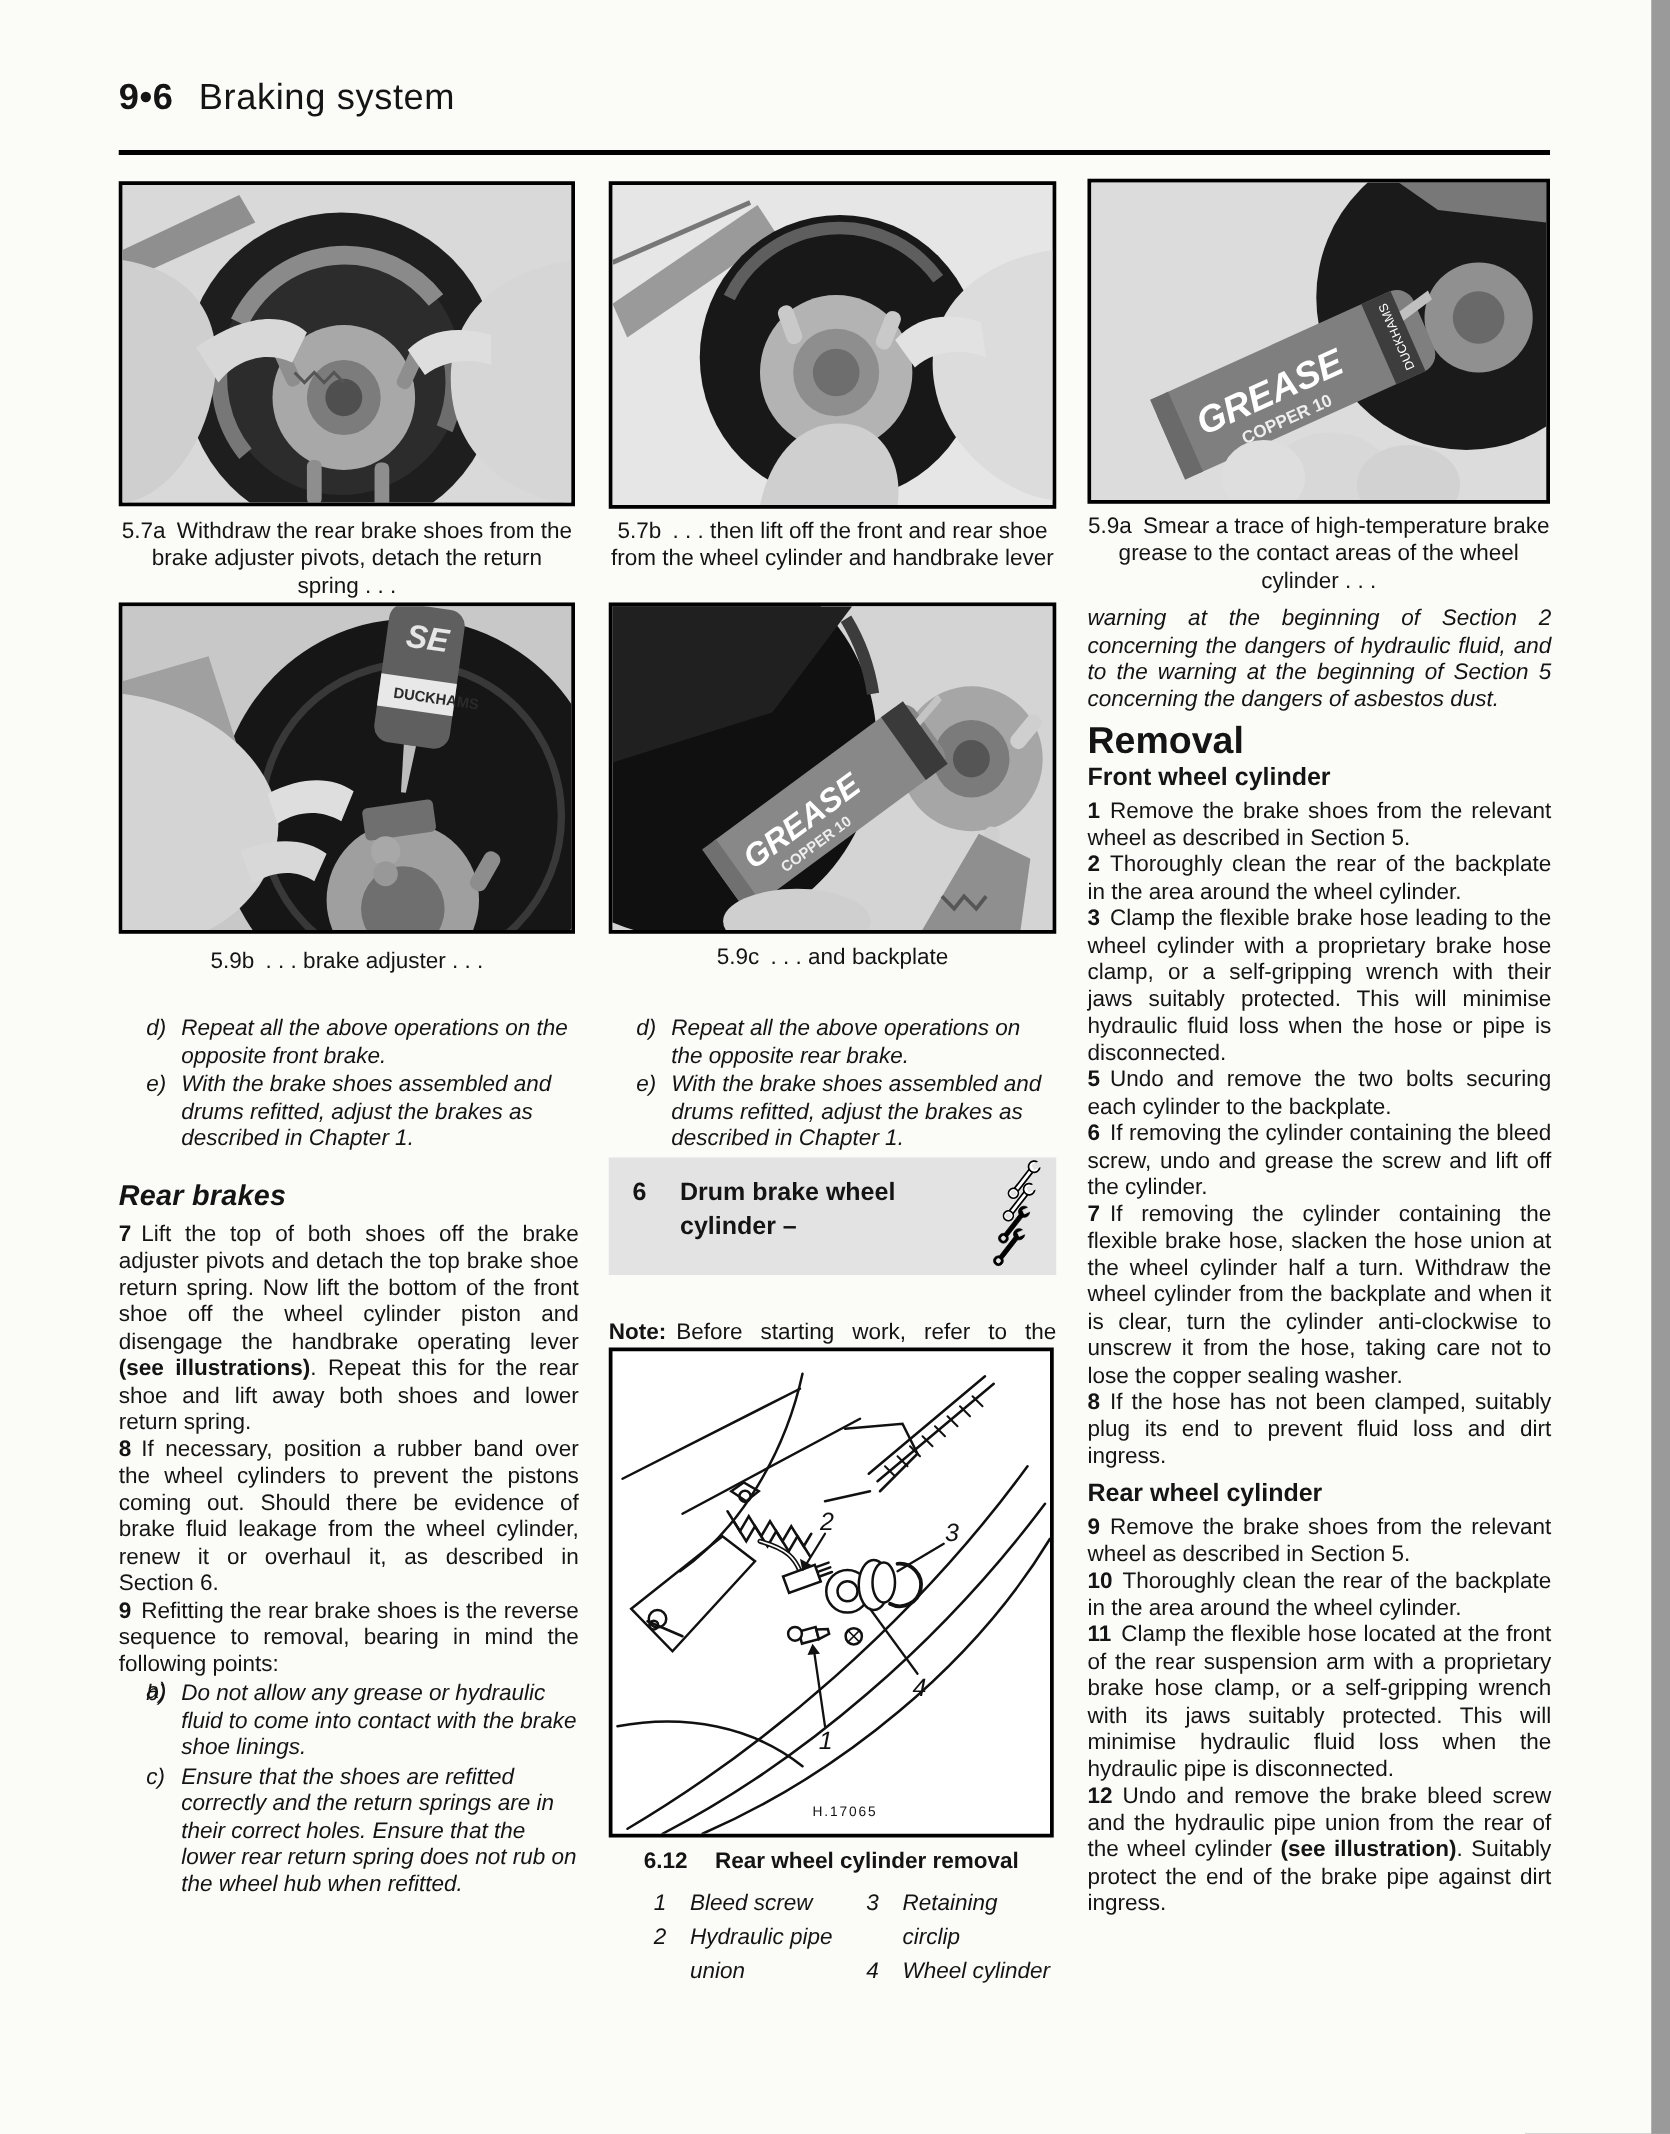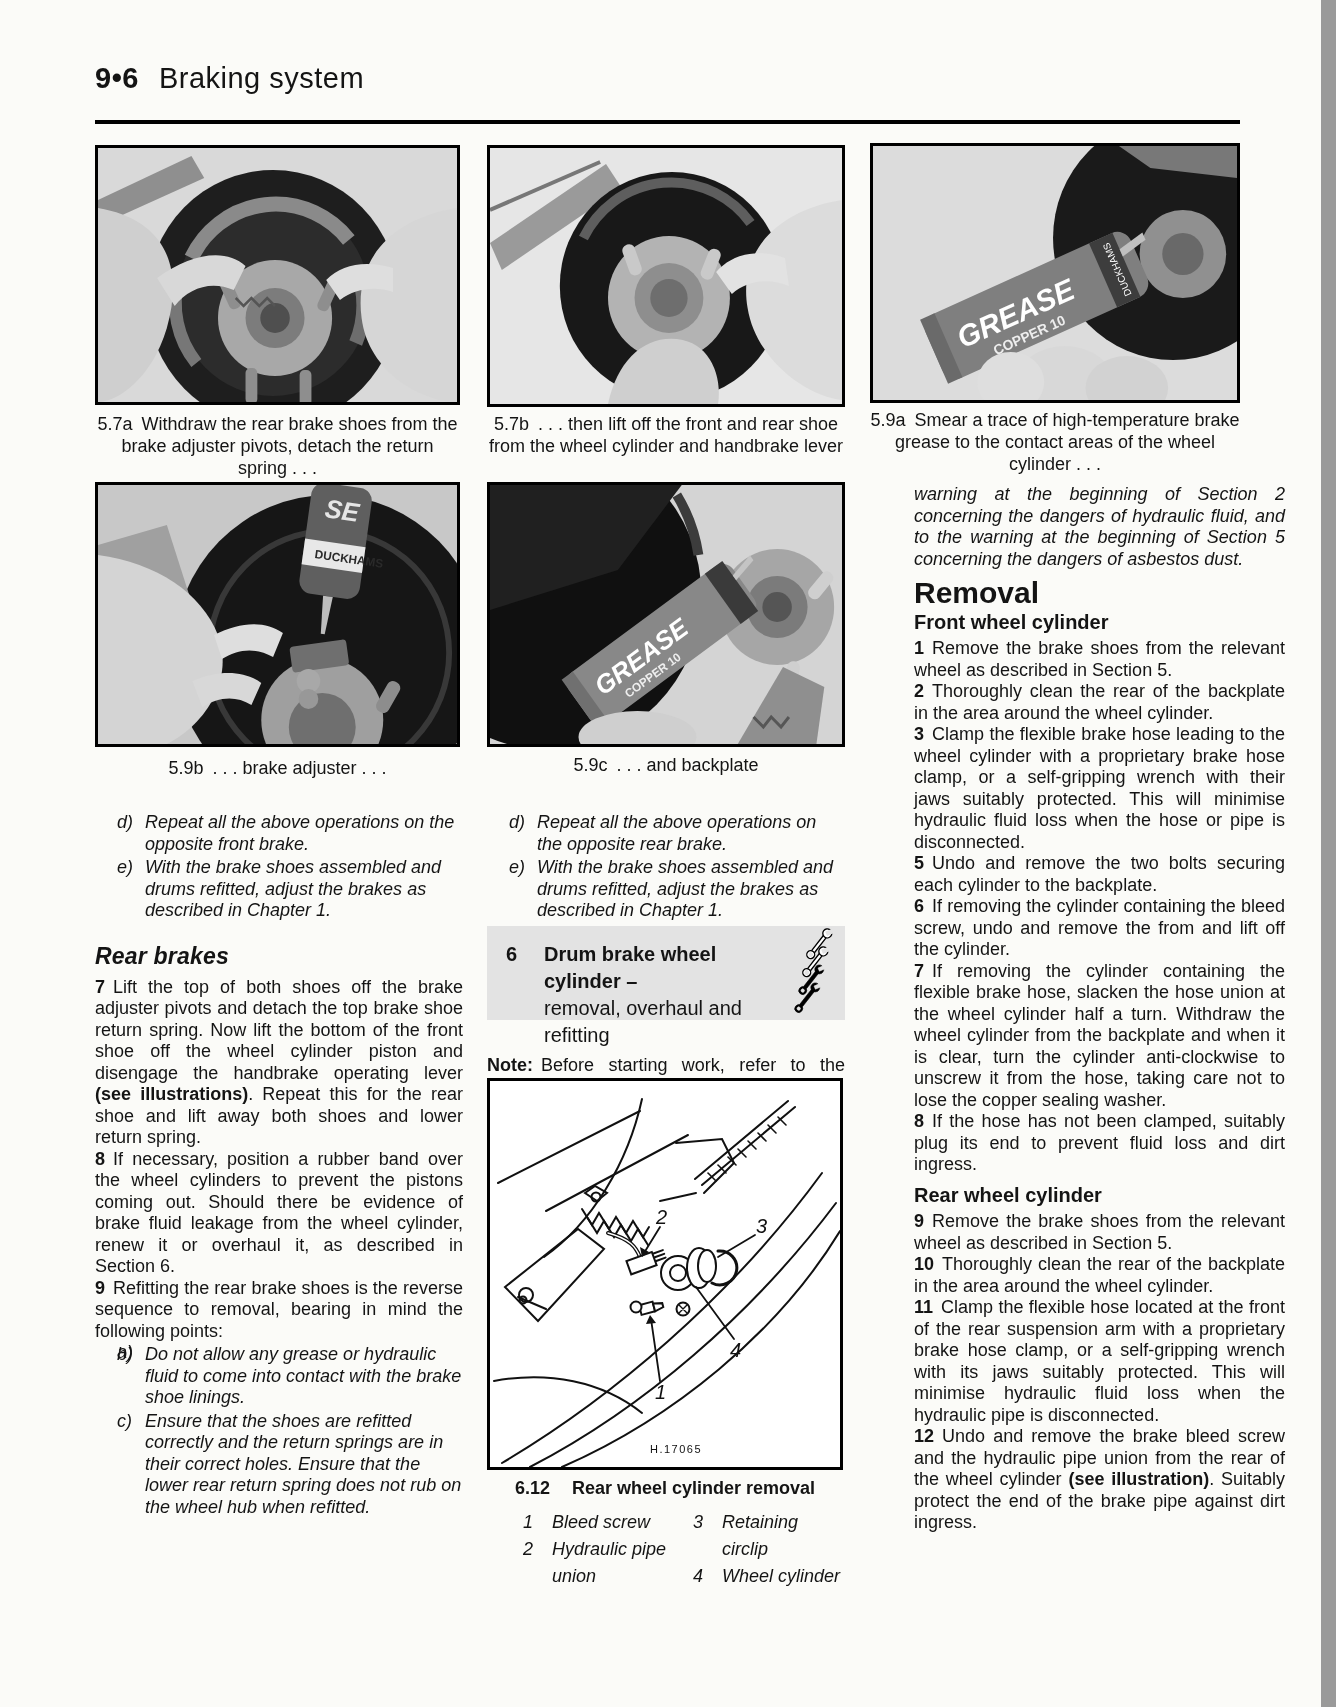--- a/index.html
+++ b/index.html
@@ -209,21 +209,20 @@
 
   <div class="col" style="left:487px;top:812px;width:358px;">
     <p class="item"><span class="lab">d)</span><span>Repeat all the above operations on the opposite rear brake.</span></p>
     <p class="item"><span class="lab">e)</span><span>With the brake shoes assembled and drums refitted, adjust the brakes as described in Chapter 1.</span></p>
   </div>
 
   <div class="secbox" style="left:487px;top:926px;width:358px;height:94px;">
     <span class="snum">6</span>
     <div class="stitle">
       <span class="l1">Drum brake wheel cylinder –</span><br>
-      <span>removal, overhaul and refitting</span>
     </div>
     <svg class="spanners" width="52" height="90" viewBox="0 0 52 90">
       <defs>
         <g id="wrench">
           <rect x="-20" y="-3.2" width="40" height="6.4" rx="3.2"></rect>
           <circle cx="24" cy="0" r="8"></circle>
           <rect x="23" y="-3" width="12" height="6" fill="#e3e3e3" stroke="#e3e3e3" transform="rotate(28 24 0)"></rect>
           <circle cx="-24" cy="0" r="7"></circle>
           <circle cx="-24" cy="0" r="3" fill="#e3e3e3" stroke="#e3e3e3"></circle>
         </g>
@@ -314,29 +313,29 @@
     <div class="lcol">
       <p class="litem" style="margin:0;"><span class="lnum">1</span><span>Bleed screw</span></p>
       <p class="litem" style="margin:0;"><span class="lnum">2</span><span>Hydraulic pipe union</span></p>
     </div>
     <div class="lcol second">
       <p class="litem" style="margin:0;"><span class="lnum">3</span><span>Retaining circlip</span></p>
       <p class="litem" style="margin:0;"><span class="lnum">4</span><span>Wheel cylinder</span></p>
     </div>
   </div>
 
-  <div class="col" style="left:914px;top:484px;width:371px;">
+  <div class="col" style="left:870px;top:484px;width:371px;">
     <p class="intro">warning at the beginning of Section 2 concerning the dangers of hydraulic fluid, and to the warning at the beginning of Section 5 concerning the dangers of asbestos dust.</p>
     <h2 class="rhead">Removal</h2>
     <h3 class="sub" style="margin-top:2px;">Front wheel cylinder</h3>
     <p class="para"><span class="pnum">1</span><span><span>Remove the brake shoes from the relevant wheel as described in Section 5.</span></span></p>
     <p class="para"><span class="pnum">2</span><span><span>Thoroughly clean the rear of the backplate in the area around the wheel cylinder.</span></span></p>
     <p class="para"><span class="pnum">3</span><span><span>Clamp the flexible brake hose leading to the wheel cylinder with a proprietary brake hose clamp, or a self-gripping wrench with their jaws suitably protected. This will minimise hydraulic fluid loss when the hose or pipe is disconnected.</span></span></p>
     <p class="para"><span class="pnum">5</span><span><span>Undo and remove the two bolts securing each cylinder to the backplate.</span></span></p>
-    <p class="para"><span class="pnum">6</span><span><span>If removing the cylinder containing the bleed screw, undo and remove the from and lift off the cylinder.</span></span></p>
+    <p class="para"><span class="pnum">6</span><span><span>If removing the cylinder containing the bleed screw, undo and grease the screw and lift off the cylinder.</span></span></p>
     <p class="para"><span class="pnum">7</span><span><span>If removing the cylinder containing the flexible brake hose, slacken the hose union at the wheel cylinder half a turn. Withdraw the wheel cylinder from the backplate and when it is clear, turn the cylinder anti-clockwise to unscrew it from the hose, taking care not to lose the copper sealing washer.</span></span></p>
     <p class="para"><span class="pnum">8</span><span><span>If the hose has not been clamped, suitably plug its end to prevent fluid loss and dirt ingress.</span></span></p>
     <h3 class="sub">Rear wheel cylinder</h3>
     <p class="para"><span class="pnum">9</span><span><span>Remove the brake shoes from the relevant wheel as described in Section 5.</span></span></p>
     <p class="para"><span class="pnum">10</span><span><span>Thoroughly clean the rear of the backplate in the area around the wheel cylinder.</span></span></p>
     <p class="para"><span class="pnum">11</span><span><span>Clamp the flexible hose located at the front of the rear suspension arm with a proprietary brake hose clamp, or a self-gripping wrench with its jaws suitably protected. This will minimise hydraulic fluid loss when the hydraulic pipe is disconnected.</span></span></p>
     <p class="para"><span class="pnum">12</span><span><span>Undo and remove the brake bleed screw and the hydraulic pipe union from the rear of the wheel cylinder </span><b>(see illustration)</b><span>. Suitably protect the end of the brake pipe against dirt ingress.</span></span></p>
   </div>
 
 </div>

